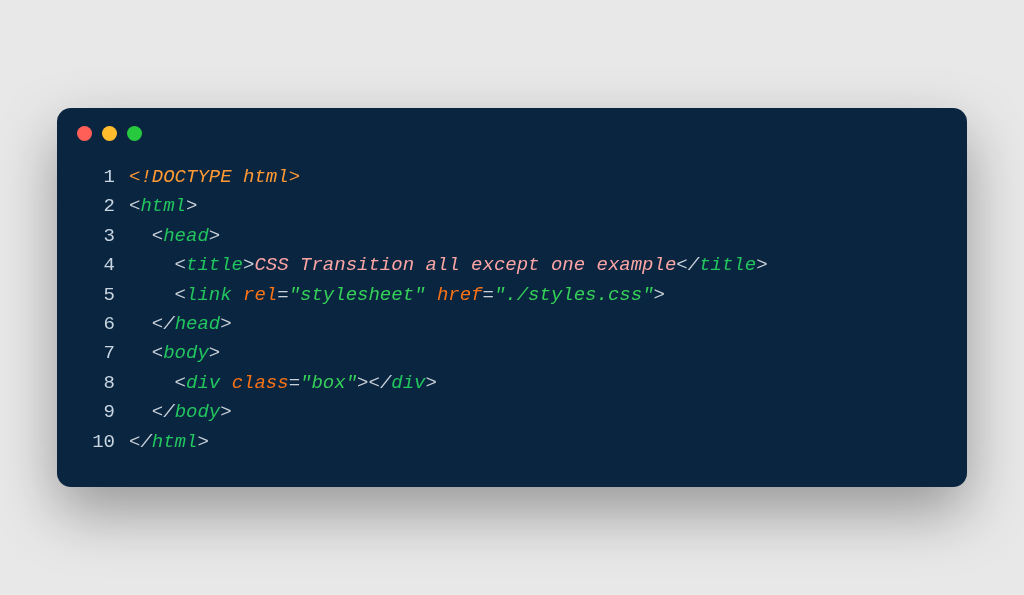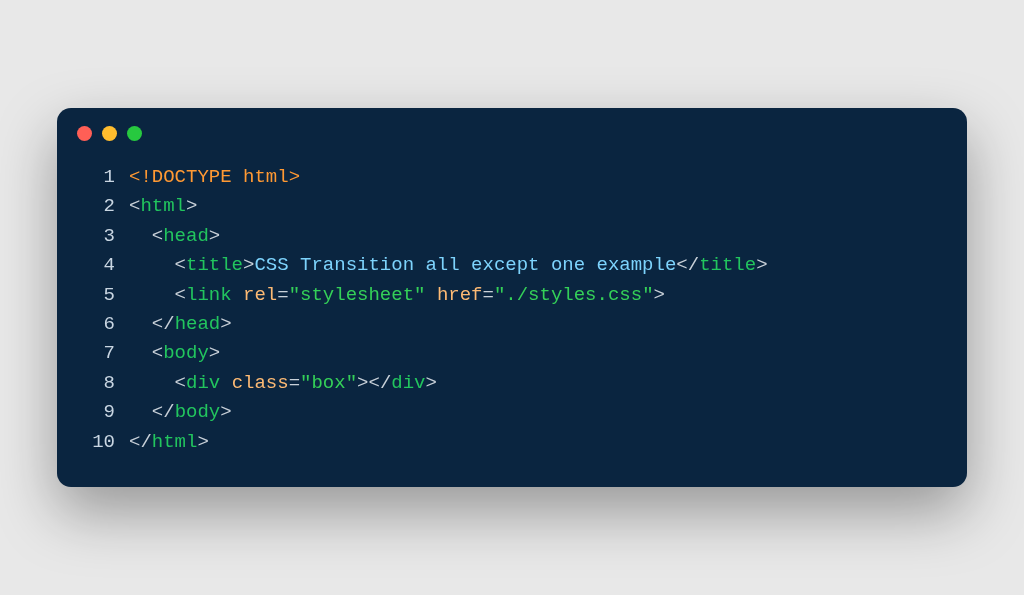--- a/index.html
+++ b/index.html
@@ -41,27 +41,27 @@
     }
     .line { display: flex; }
     .gutter {
       color: #c9d6e2;
       width: 36px;
       text-align: right;
       margin-right: 14px;
       user-select: none;
       flex-shrink: 0;
     }
-    .code { color: #e6edf3; }
+    .code { color: #e6edf3; font-style: italic; }
     .tok-punct   { color: #c9d1d9; }
     .tok-doctype { color: #ff9933; }
     .tok-tag     { color: #22c55e; }
-    .tok-attr    { color: #fdba74; }
+    .tok-attr    { color: #f97316; }
     .tok-string  { color: #34d058; }
-    .tok-text    { color: #7dd3fc; }
+    .tok-text    { color: #fca5a5; }
   </style>
 </head>
 <body>
 
 <div class="code-window">
   <div class="titlebar">
     <div class="dot red"></div>
     <div class="dot yellow"></div>
     <div class="dot green"></div>
   </div>

